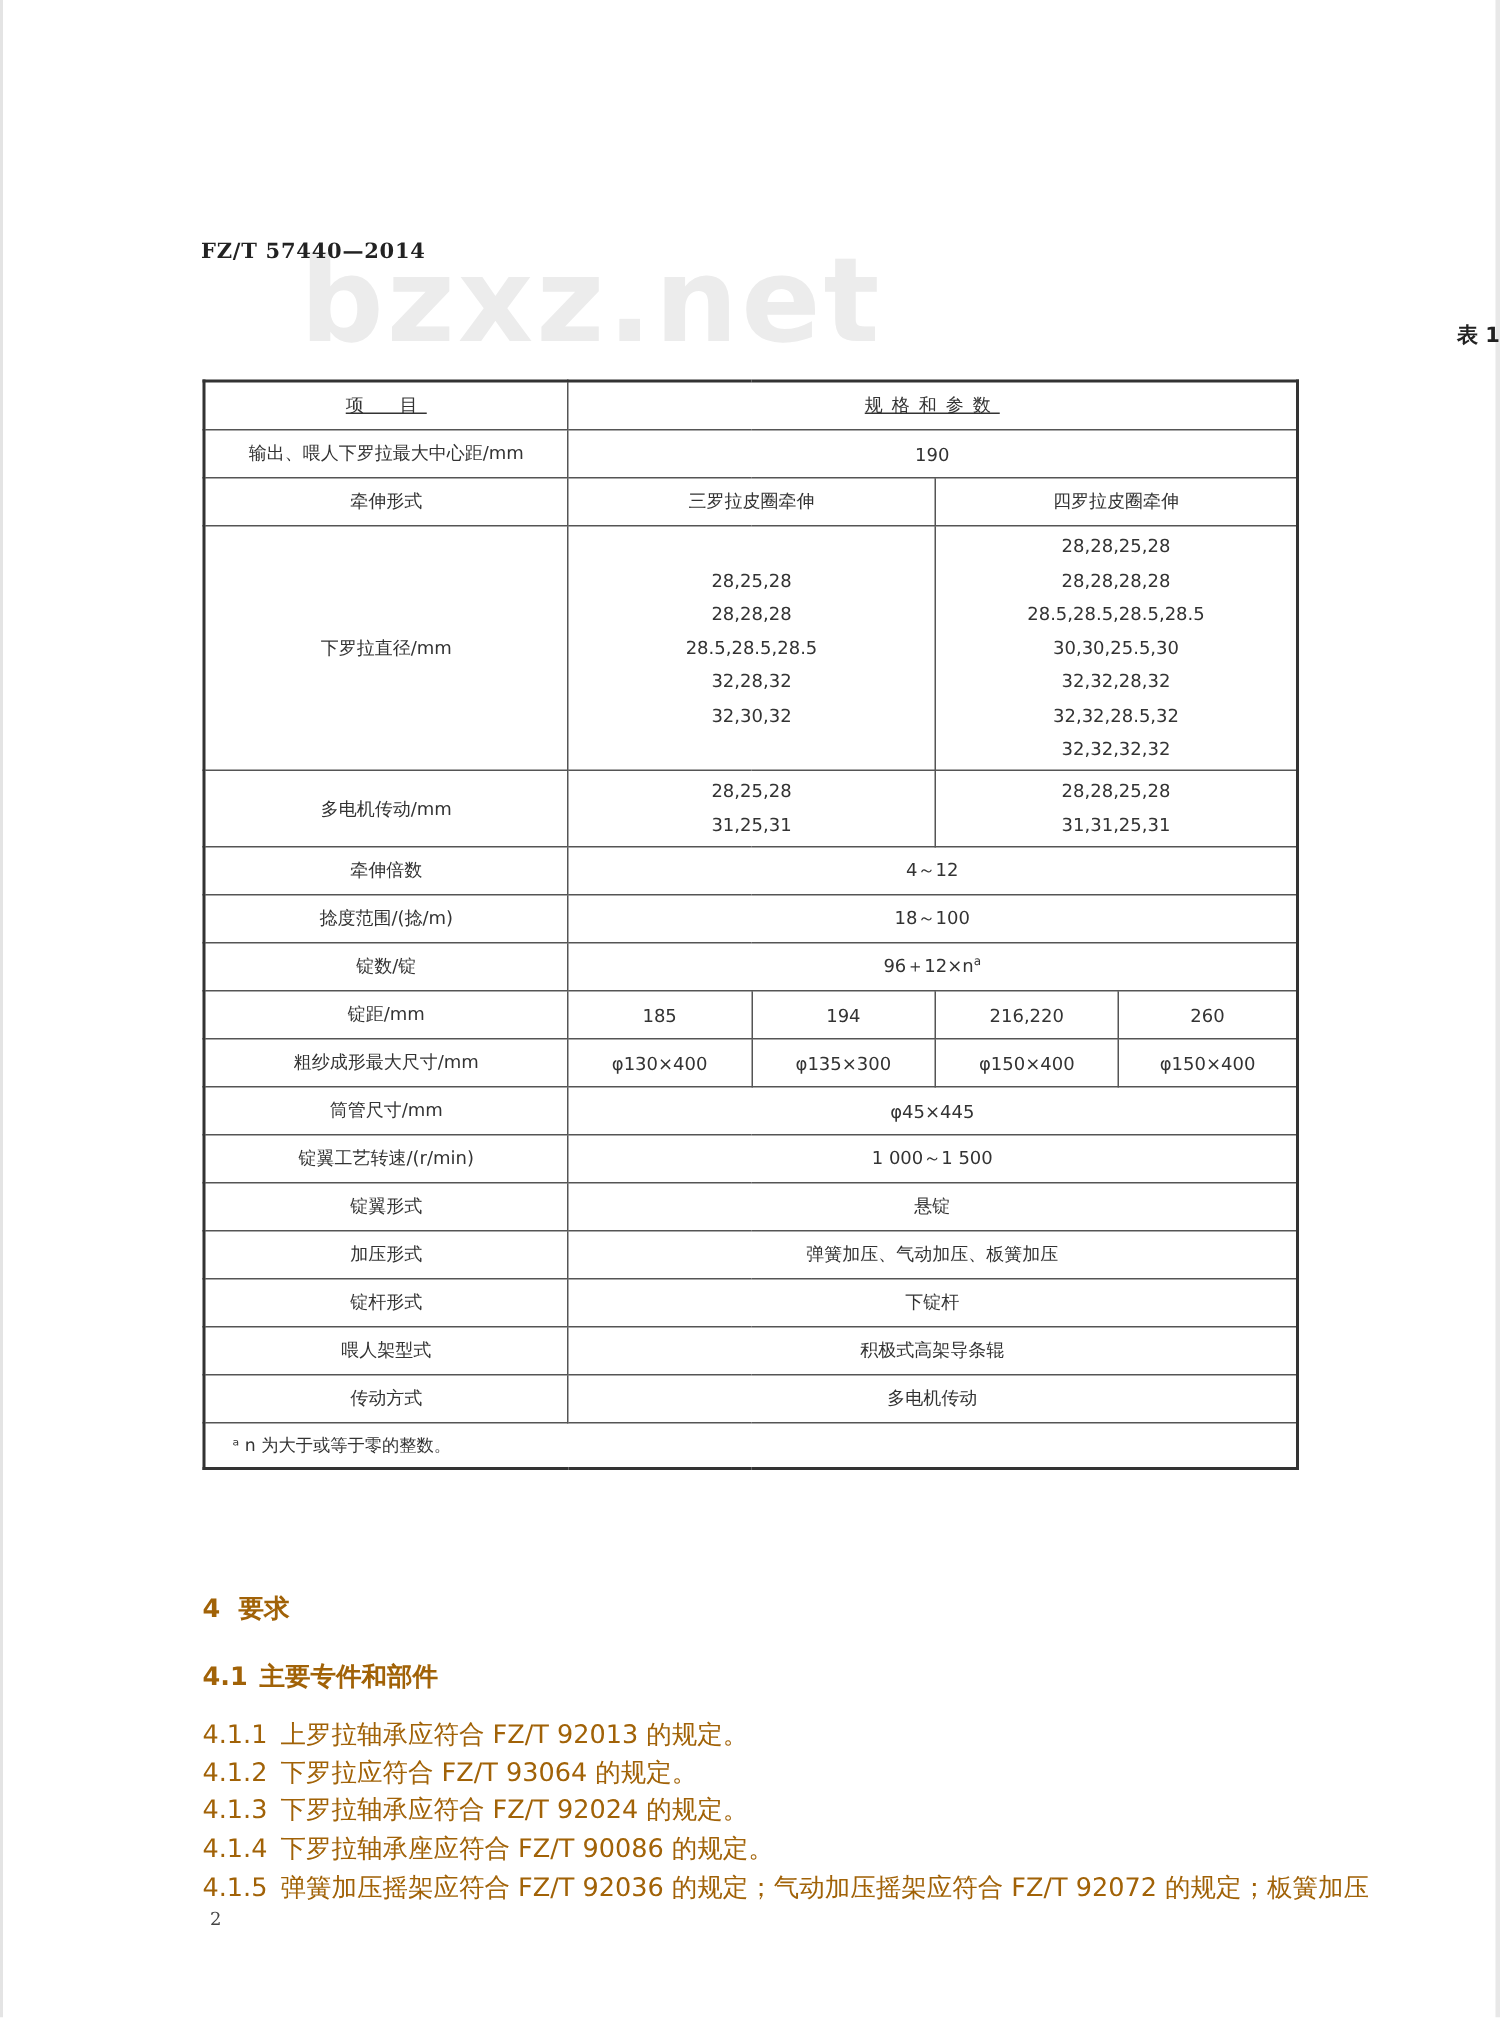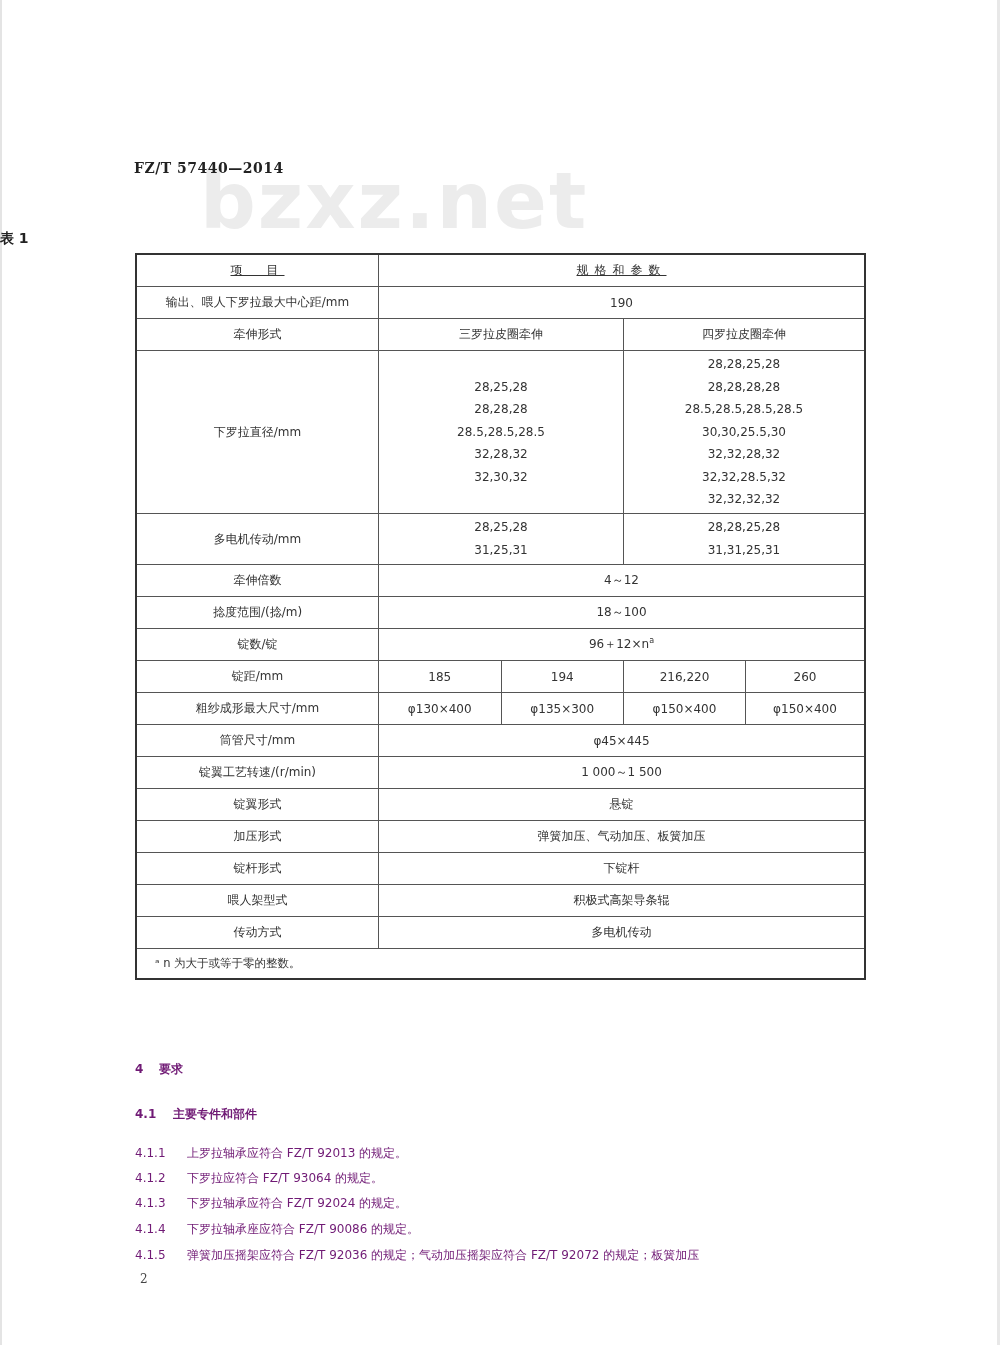--- a/index.html
+++ b/index.html
@@ -3,32 +3,32 @@
 <meta charset="utf-8">
 <style>
   html, body { margin:0; padding:0; }
   body { width:1000px; height:1345px; background:#ffffff; position:relative; overflow:hidden;
          font-family:"DejaVu Serif","Liberation Serif",serif; color:#2a2a2a; }
   .page-edge { position:absolute; left:0; top:0; width:1000px; height:1345px; box-sizing:border-box;
                border-left:2px solid #e4e4e4; border-right:3px solid #e8e8e8; }
   .watermark { position:absolute; left:200px; top:130px; font-family:"DejaVu Sans","Liberation Sans",sans-serif;
                font-weight:bold; font-size:78px; color:#ececec; letter-spacing:2px; line-height:1;margin-top:32px; }
   .std-code { position:absolute; left:134px; top:160px; font-size:14px; font-weight:bold; letter-spacing:0.5px; color:#222; }
-  .table-title { position:absolute; left:0; width:1000px; top:230px; text-align:left; font-size:14px; font-weight:bold;
+  .table-title { position:absolute; left:0; width:1000px; top:215px; text-align:right; font-size:14px; font-weight:bold;
                  font-family:"DejaVu Sans","Liberation Sans",sans-serif; color:#222; }
   table.spec { position:absolute; left:135px; top:253px; width:731px; border-collapse:collapse;
                border:2px solid #333; font-size:12px; }
   table.spec td { border:1px solid #555; text-align:center; vertical-align:middle; padding:0; color:#333;
                   font-family:"DejaVu Sans","Liberation Sans",sans-serif; }
   table.spec td.label { width:241px; }
   table.spec tr.r32 td { height:31px; }
   table.spec td.multi { line-height:22.6px; }
   table.spec td.foot { text-align:left; padding-left:18px; height:29px; font-size:11.5px; }
   .hdr-spaced { letter-spacing:6px;text-decoration:underline; }
-  .sec { position:absolute; left:135px; font-size:12px; color:#701a75; font-family:"DejaVu Sans","Liberation Sans",sans-serif; }
+  .sec { position:absolute; left:135px; font-size:17px; color:#a16207; font-family:"DejaVu Sans","Liberation Sans",sans-serif; }
   .sec .num { display:inline-block; }
   .sec.bold { font-weight:bold; }
   .clause .num { width:52px; }
   .page-num { position:absolute; left:140px; top:1272px; font-size:12px; color:#444; }
 </style>
 </head>
 <body>
 
 <div class="page-edge"></div>
 <div class="watermark">bzxz.net</div>

